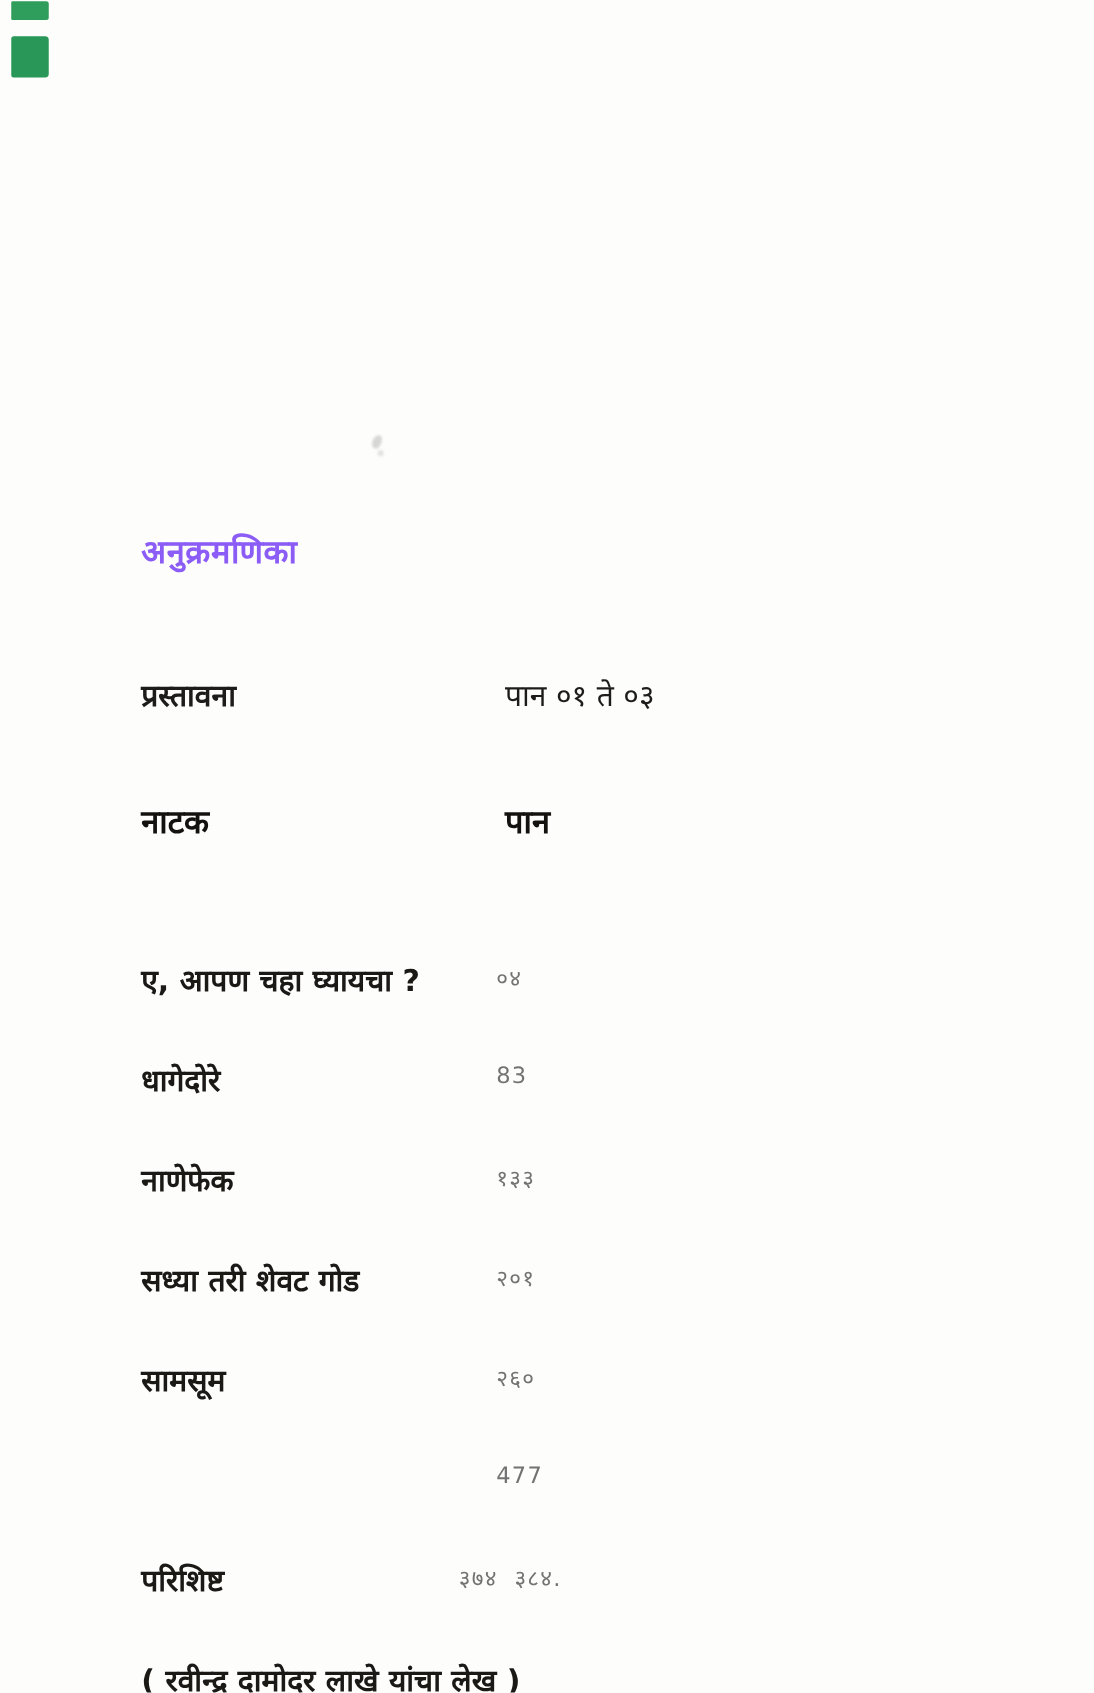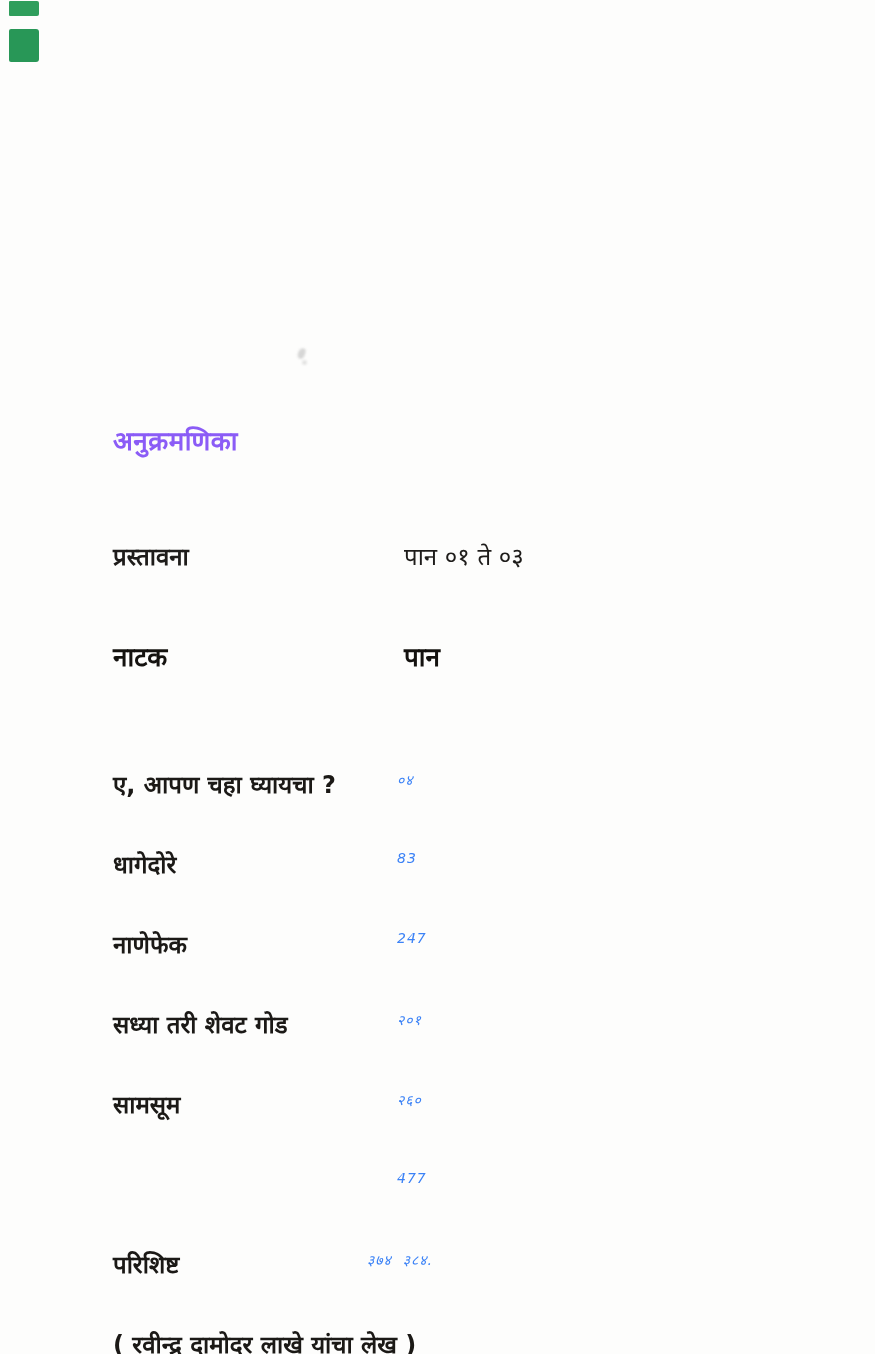--- a/index.html
+++ b/index.html
@@ -68,24 +68,23 @@
   .preface-row .p { left: 271px; font-weight: 400; font-size: 24px; }
 
   .head-row { top: 638px; font-size: 26px; font-weight: 700; color: #14120f; }
   .head-row .p { left: 271px; }
 
   .entries { position: absolute; top: 736px; left: 0; width: 100%; }
   .toc-row { position: relative; height: 49px; font-size: 24px; margin-top: 31px; }
   .toc-row .t { font-weight: 700; color: #1b1916; }
   .toc-row .p {
     position: absolute; left: 284px; top: 3px;
-    font-size: 14px; font-weight: 400;
+    font-size: 18px; font-weight: 400;
     letter-spacing: 1px; white-space: pre;
-    color: #3b82f6;
-    font-style: italic;
+    color: #737373;
   }
   .toc-row.appendix .p { left: 254px; }
 </style>
 </head>
 <body>
 
 <div class="green-mark-a"></div>
 <div class="green-mark-b"></div>
 <div class="speck"></div>
 <div class="speck2"></div>
@@ -108,21 +107,21 @@
     <div class="toc-row">
       <span class="t">ए, आपण चहा घ्यायचा ?</span>
       <span class="p">०४</span>
     </div>
     <div class="toc-row">
       <span class="t">धागेदोरे</span>
       <span class="p">83</span>
     </div>
     <div class="toc-row">
       <span class="t">नाणेफेक</span>
-      <span class="p">247</span>
+      <span class="p">१३३</span>
     </div>
     <div class="toc-row">
       <span class="t">सध्या तरी शेवट गोड</span>
       <span class="p">२०१</span>
     </div>
     <div class="toc-row">
       <span class="t">सामसूम</span>
       <span class="p">२६०</span>
     </div>
     <div class="toc-row">

